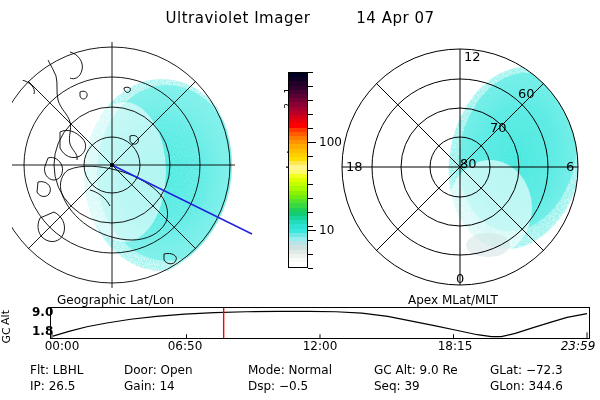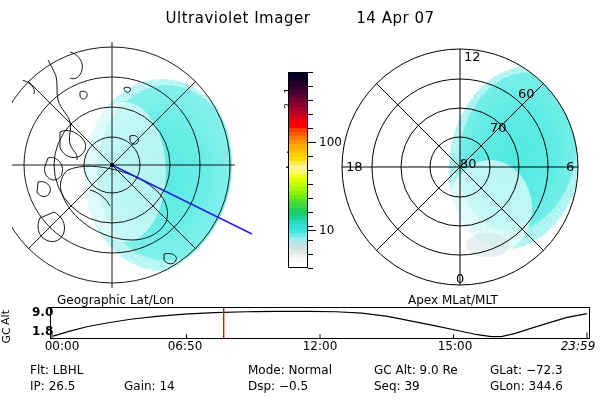--- a/index.html
+++ b/index.html
@@ -411,28 +411,29 @@
         <line x1="404" y1="28" x2="404" y2="32"></line>
         <line x1="538" y1="26" x2="538" y2="32"></line>
       </g>
     </svg>
   </div>
 
   <div id="time-axis">
       <div class="time-label" style="left: 12px;">00:00</div>
       <div class="time-label" style="left: 135px;">06:50</div>
       <div class="time-label" style="left: 270px;">12:00</div>
-      <div class="time-label" style="left: 405px;">15:00</div>
+      <div class="time-label" style="left: 405px;">18:15</div>
       <div class="time-label" style="left: 528px; font-style: italic;">23:59</div>
     </div>
 </div>
 
 <div id="status">
   <div id="status-row-1" class="status-row">
       <div class="status-cell sc-0">Flt: LBHL</div>
+      <div class="status-cell sc-1">Door: Open</div>
       <div class="status-cell sc-2">Mode: Normal</div>
       <div class="status-cell sc-3">GC Alt: 9.0 Re</div>
       <div class="status-cell sc-4">GLat: −72.3</div>
     </div>
   <div id="status-row-2" class="status-row">
       <div class="status-cell sc-0">IP: 26.5</div>
       <div class="status-cell sc-1">Gain: 14</div>
       <div class="status-cell sc-2">Dsp:   −0.5</div>
       <div class="status-cell sc-3">Seq: 39</div>
       <div class="status-cell sc-4">GLon: 344.6</div>

